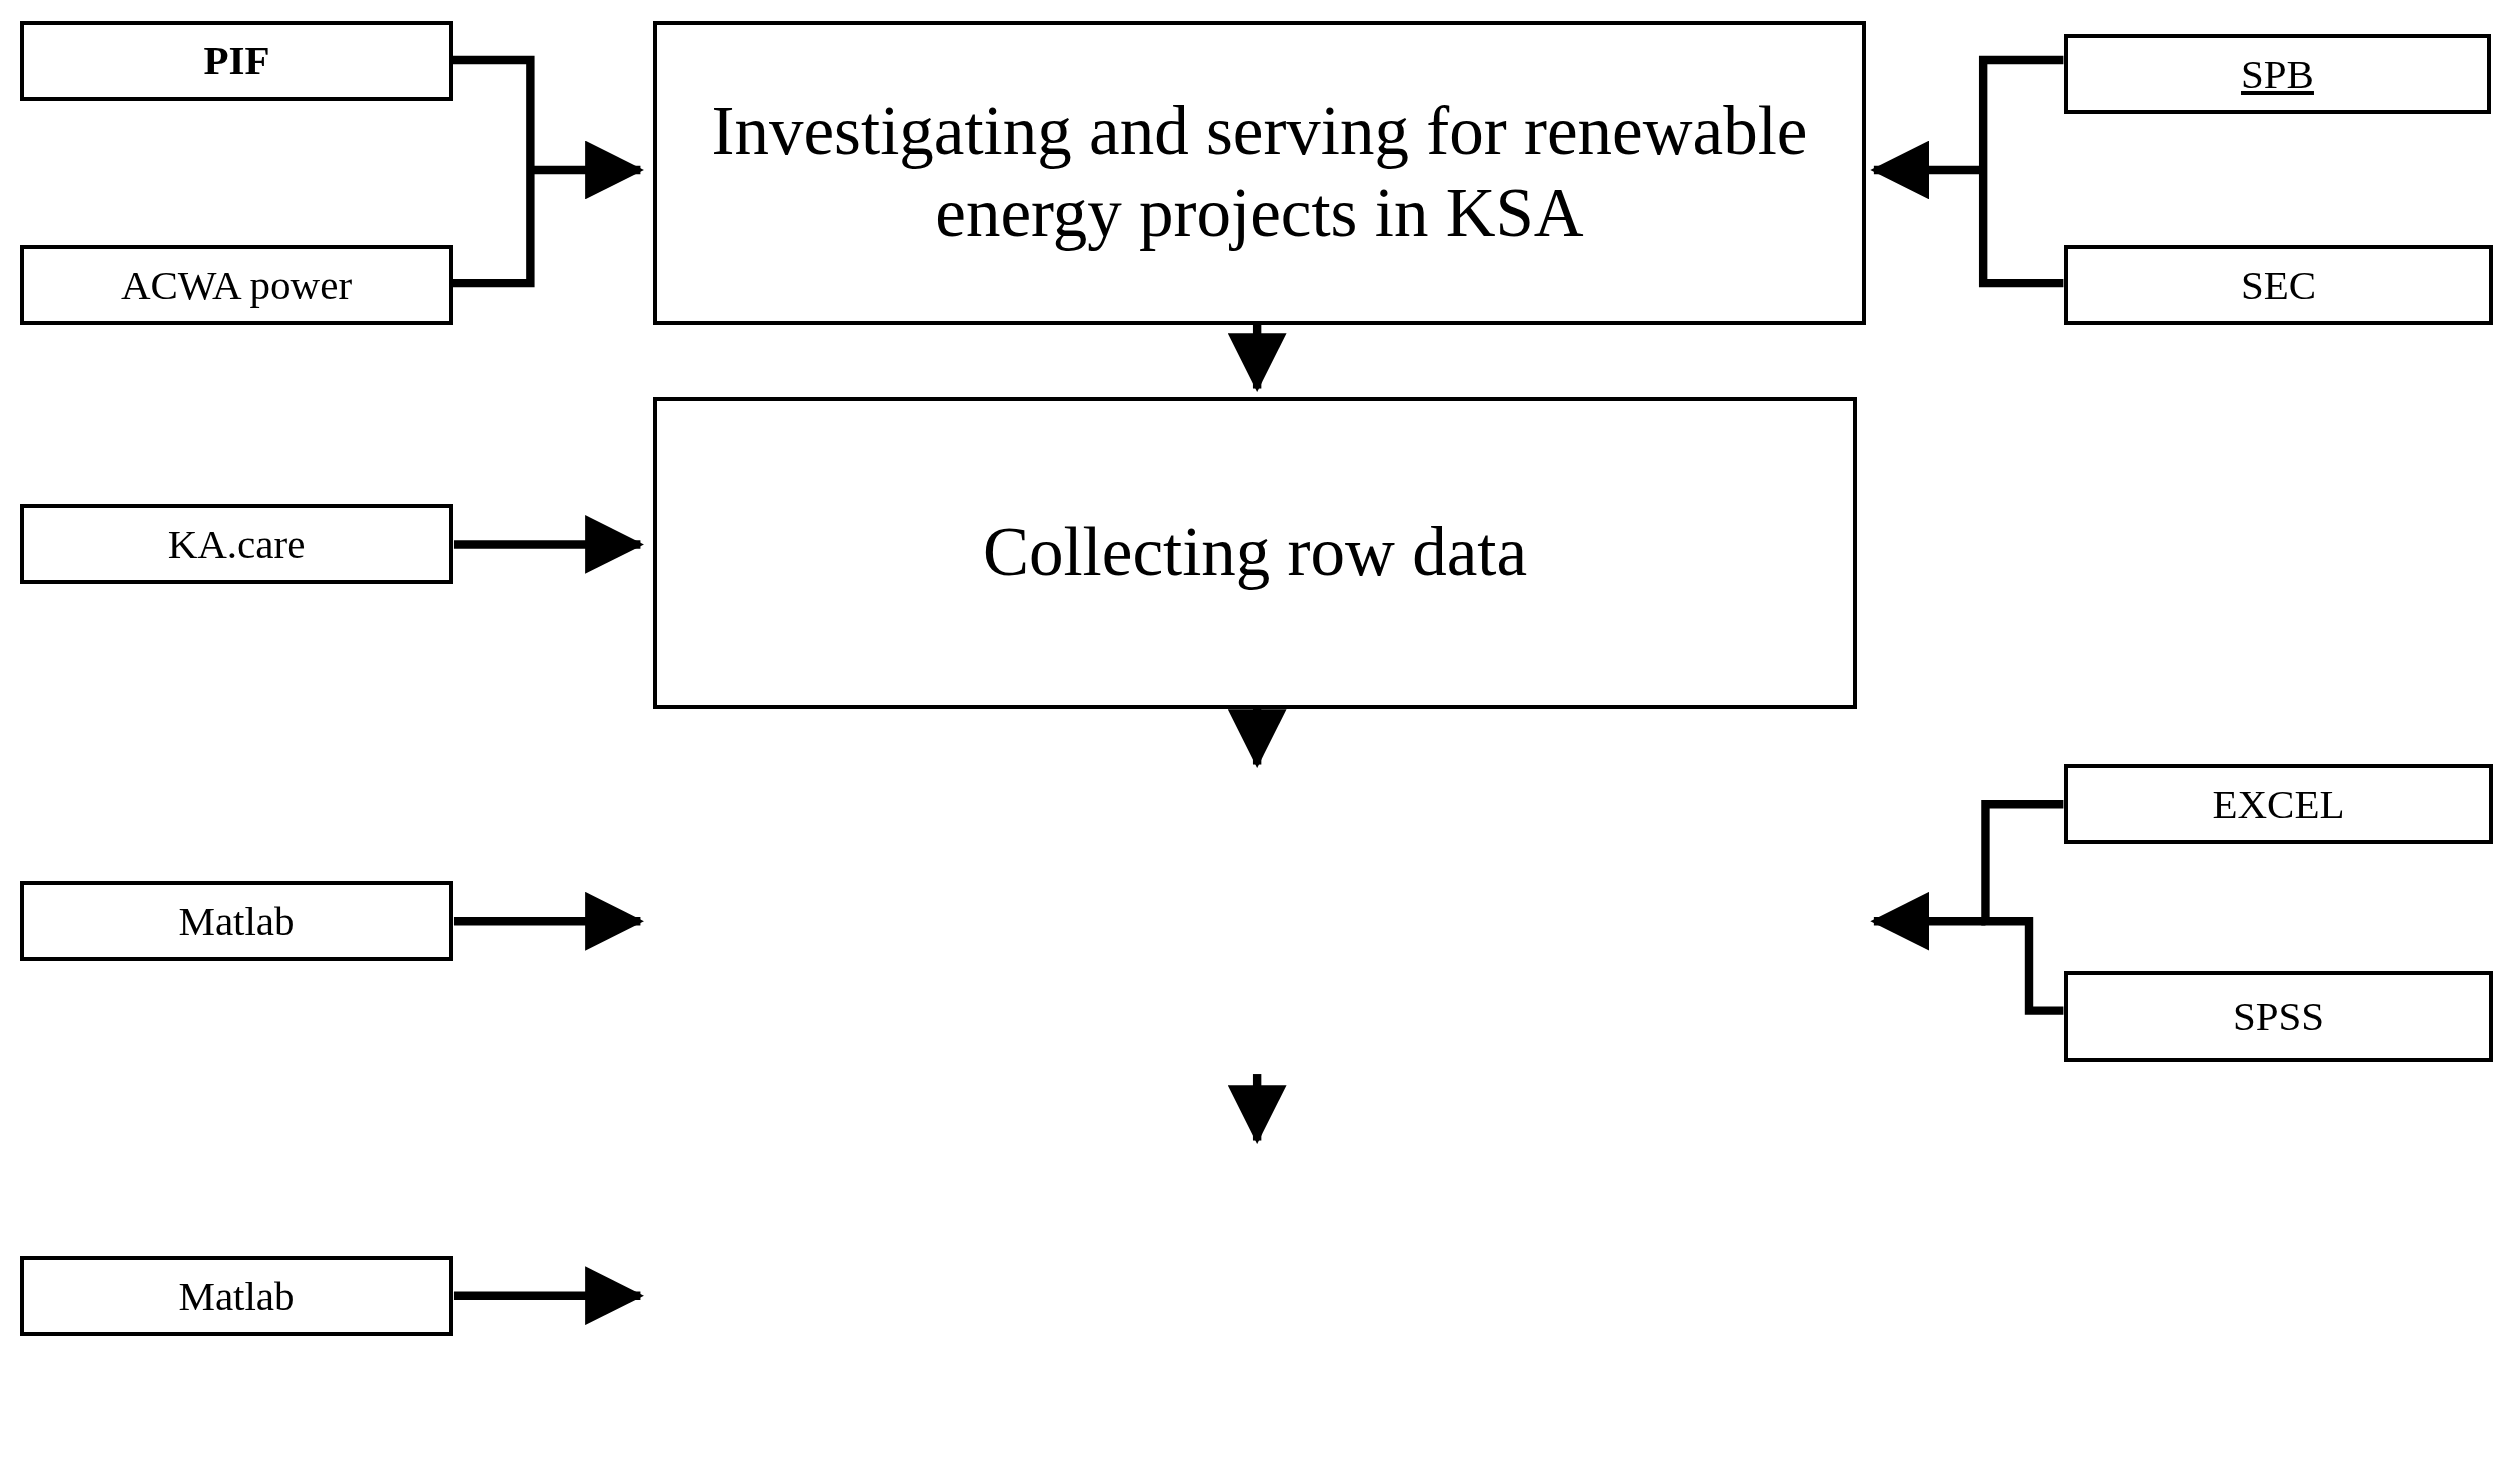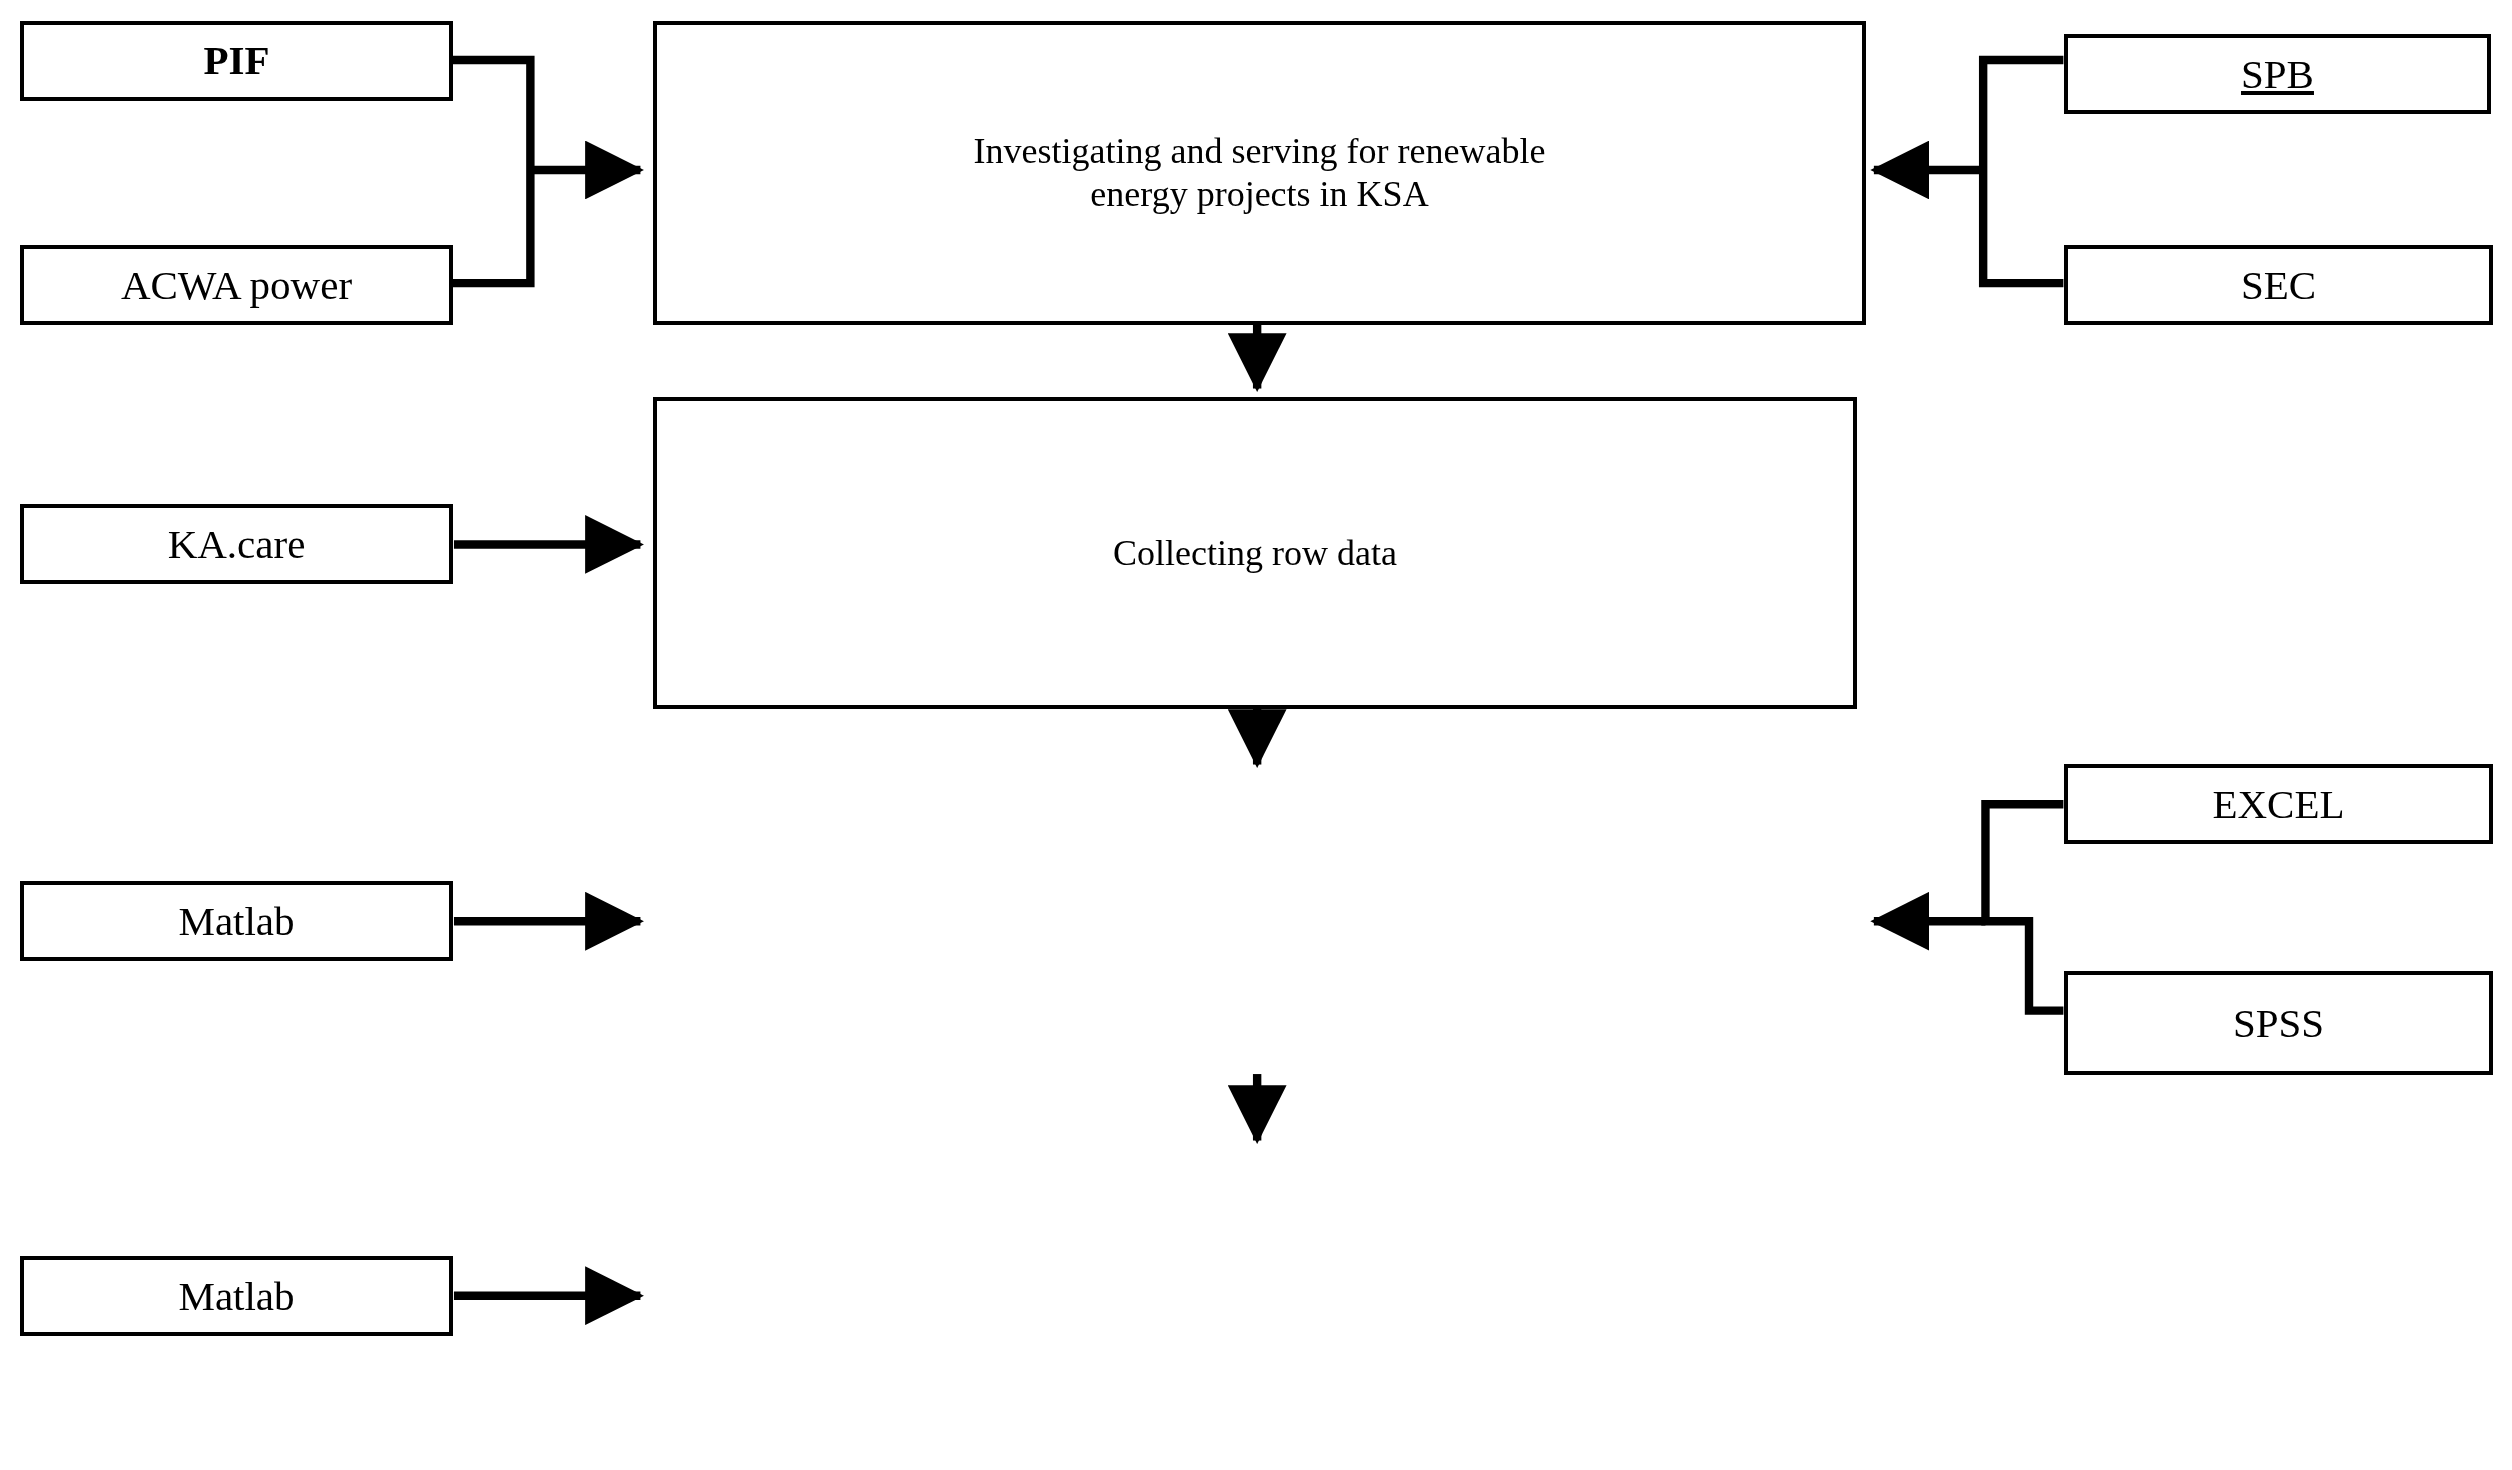--- a/index.html
+++ b/index.html
@@ -29,21 +29,21 @@
     border: 4.6px solid #000000;
     background: #ffffff;
     display: flex;
     align-items: center;
     justify-content: center;
     text-align: center;
     color: #000000;
     line-height: 1.18;
   }
   .node-main {
-    font-size: 36px;
+    font-size: 69px;
     padding: 0 31px;
   }
   .node-side {
     font-size: 41px;
   }
   .node-label {
     display: block;
     white-space: pre-line;
   }
 </style>
@@ -133,18 +133,18 @@
   </div>
 
   <div class="node node-side" style="left:2064px; top:245px; width:429px; height:80px;">
     <span class="node-label">SEC</span>
   </div>
 
   <div class="node node-side" style="left:2064px; top:764px; width:429px; height:80px;">
     <span class="node-label">EXCEL</span>
   </div>
 
-  <div class="node node-side" style="left:2064px; top:971px; width:429px; height:104px;">
+  <div class="node node-side" style="left:2064px; top:971px; width:429px; height:91px;">
     <span class="node-label">SPSS</span>
   </div>
 
 </div>
 
 
 </body></html>

